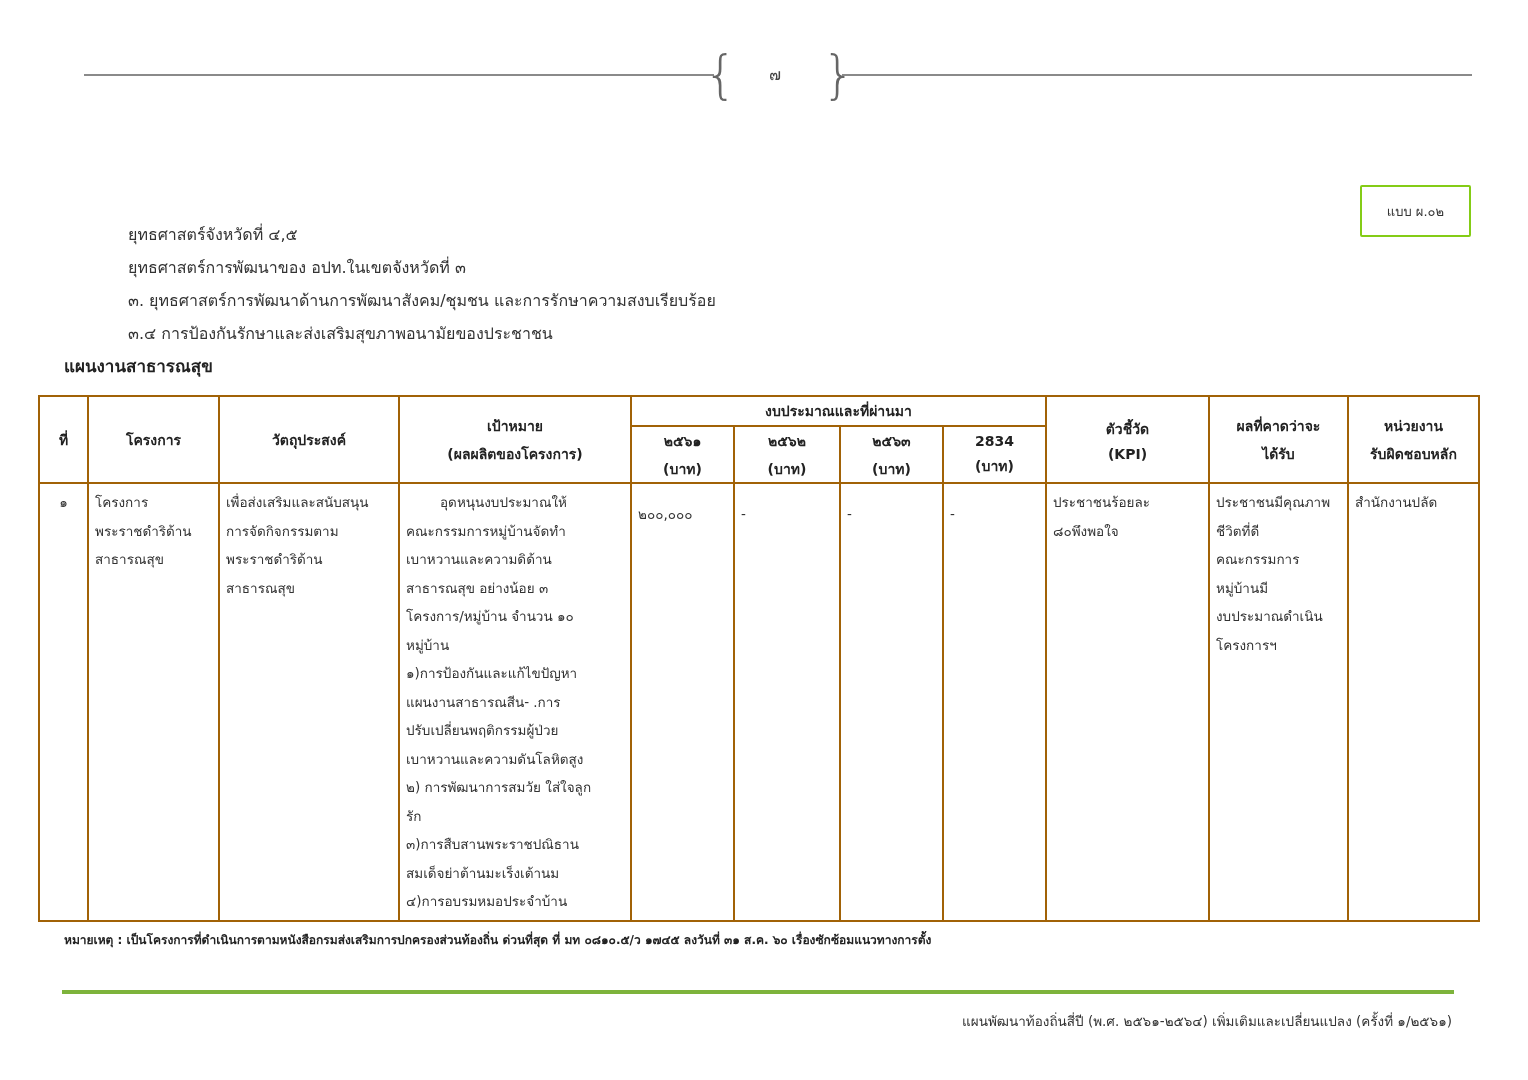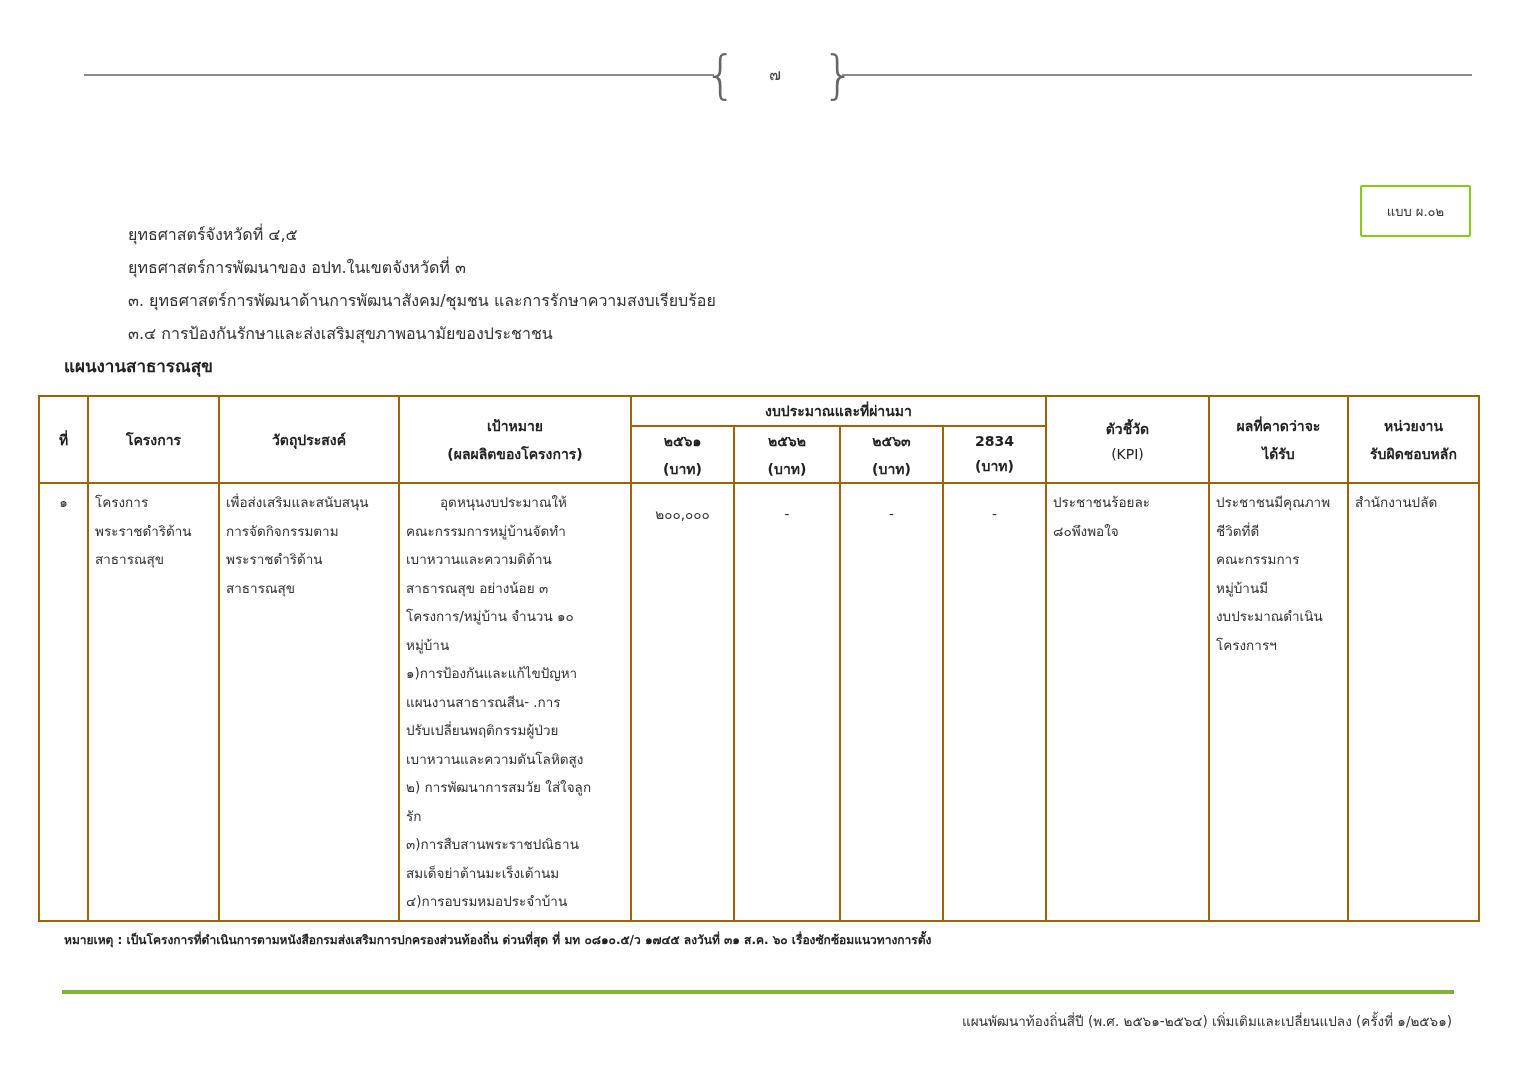--- a/index.html
+++ b/index.html
@@ -14,21 +14,21 @@
               border:2px solid #84cc16; border-radius:2px; font-size:13px;
               display:flex; align-items:center; justify-content:center; color:#333; }
   .strategy { position:absolute; left:128px; font-size:16px; color:#333; }
   .plan-title { position:absolute; left:64px; top:352px; font-size:17px; font-weight:bold; color:#222; }
   table.plan { position:absolute; left:38px; top:395px; width:1440px; height:515px;
                border-collapse:collapse; table-layout:fixed; font-size:13.5px; color:#333; }
   table.plan th, table.plan td { border:2px solid #a16207; vertical-align:top; padding:4px 6px; }
   table.plan th { font-weight:bold; text-align:center; vertical-align:middle; font-size:14px; color:#222; padding:2px 4px; }
   table.plan td { line-height:28.5px; }
   .c { text-align:center; }
-  .budget-val { padding-top:16px !important; text-align:center; }
+  .budget-val { padding-top:16px !important; }
   .note { position:absolute; left:64px; top:930px; font-size:12px; font-weight:bold; color:#222; white-space:nowrap; }
   .green-line { position:absolute; left:62px; top:990px; width:1392px; height:4px; background:#7db33b; }
   .footer { position:absolute; left:600px; top:1010px; width:852px; text-align:right; font-size:13.5px; color:#333; }
   .indent { display:inline-block; width:34px; }
 </style>
 </head>
 <body>
 
 <div class="hdr-line" style="left:84px; width:630px;"></div>
 <div class="brace" style="left:704px;">{</div>
@@ -65,21 +65,21 @@
       <th rowspan="2">ที่</th>
       <th rowspan="2">โครงการ</th>
       <th rowspan="2">วัตถุประสงค์</th>
       <th rowspan="2">
         <div>เป้าหมาย</div>
         <div style="margin-top:6px">(ผลผลิตของโครงการ)</div>
       </th>
       <th colspan="4">งบประมาณและที่ผ่านมา</th>
       <th rowspan="2">
         <div>ตัวชี้วัด</div>
-        <div style="margin-top:6px;font-weight:normal">(KPI)</div>
+        <div style="margin-top:6px;font-weight:bold">(KPI)</div>
       </th>
       <th rowspan="2">
         <div>ผลที่คาดว่าจะ</div>
         <div style="margin-top:6px">ได้รับ</div>
       </th>
       <th rowspan="2">
         <div>หน่วยงาน</div>
         <div style="margin-top:6px">รับผิดชอบหลัก</div>
       </th>
     </tr>

